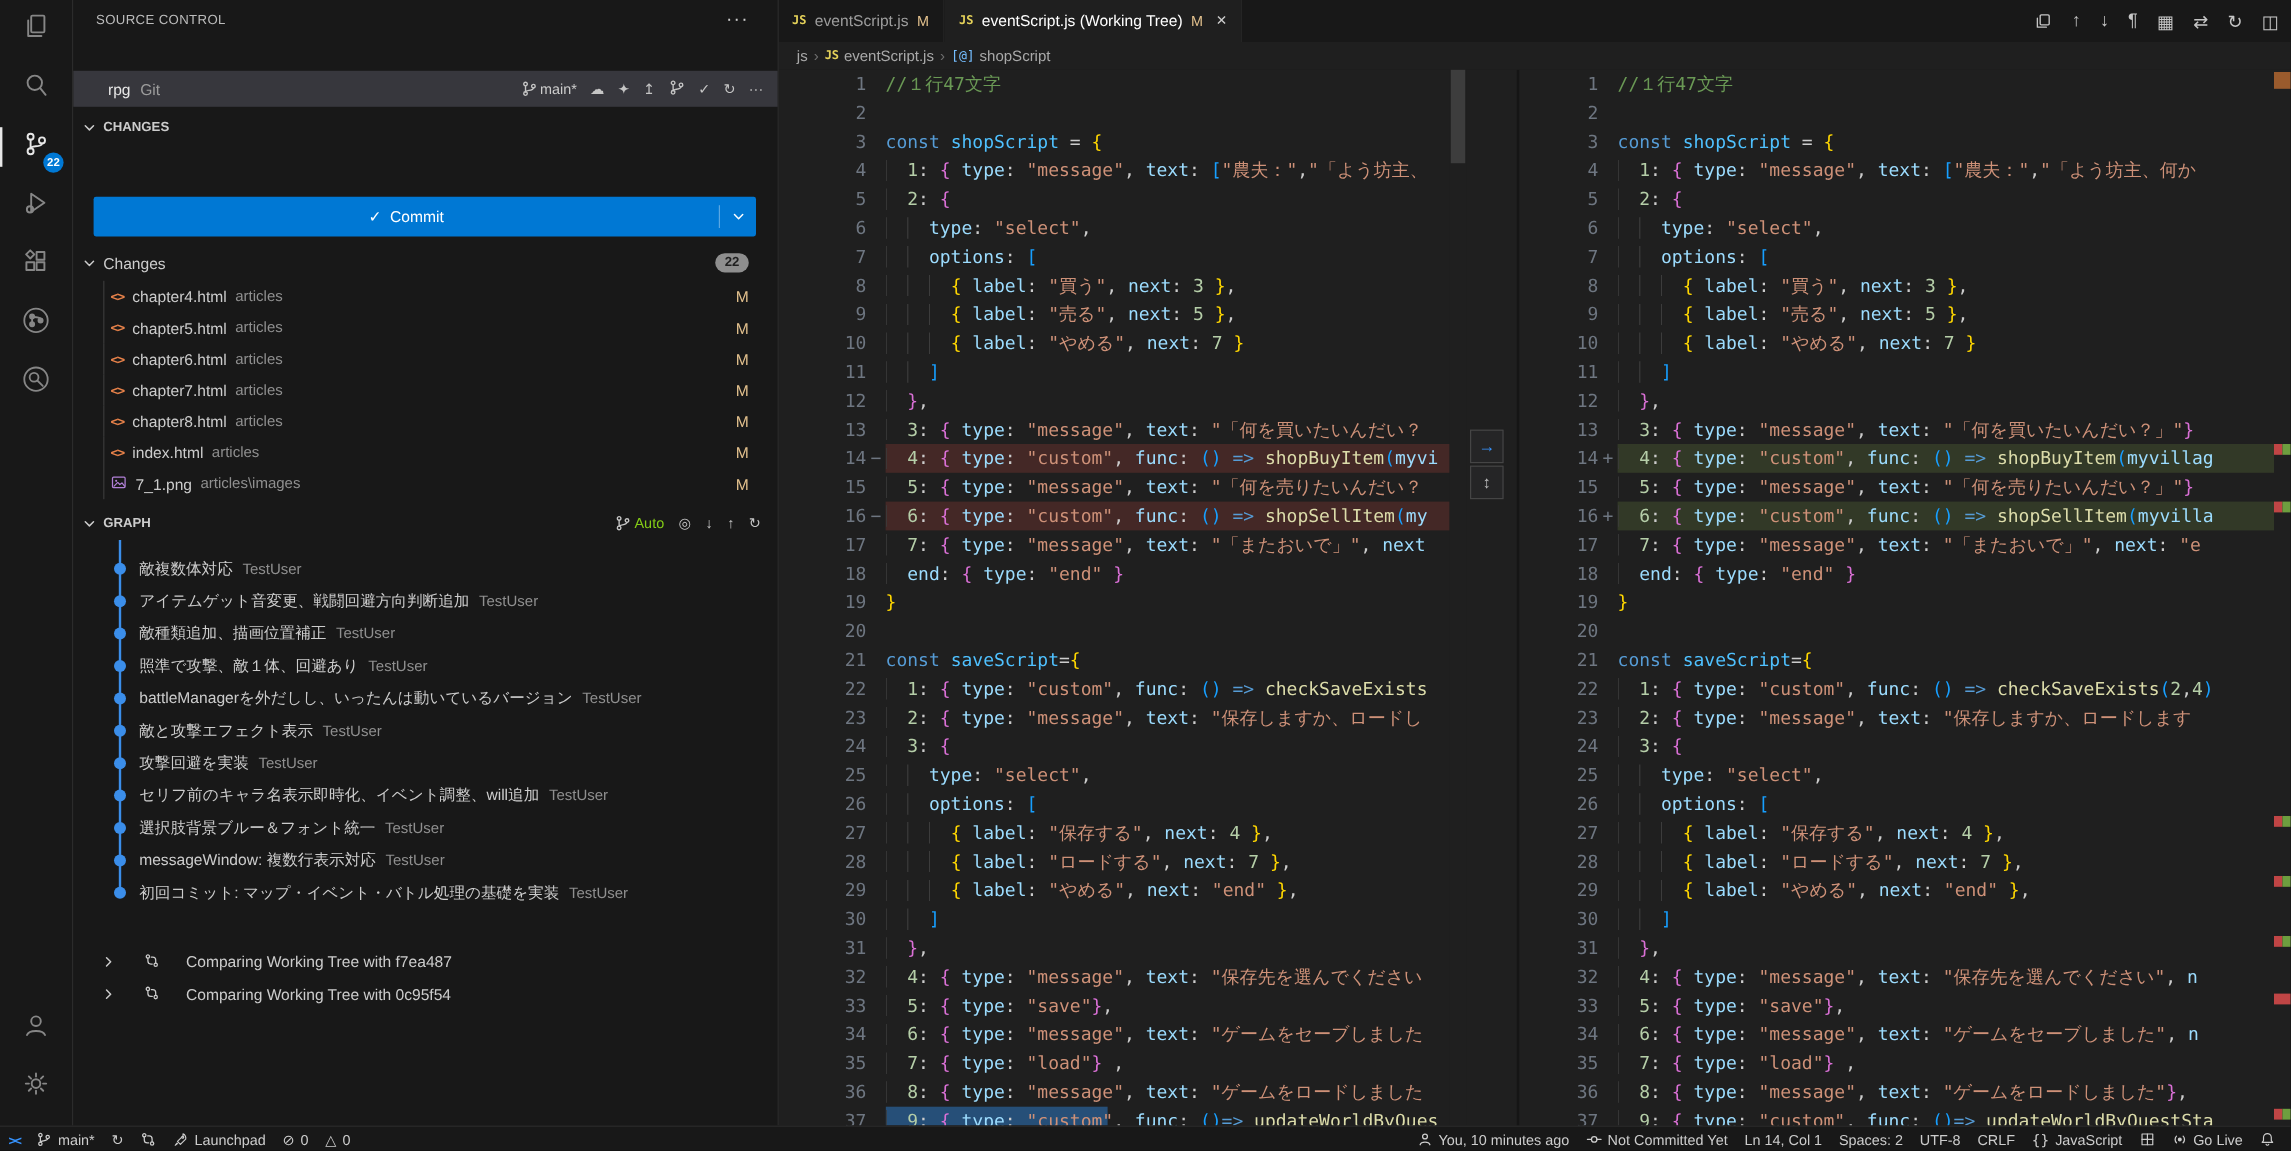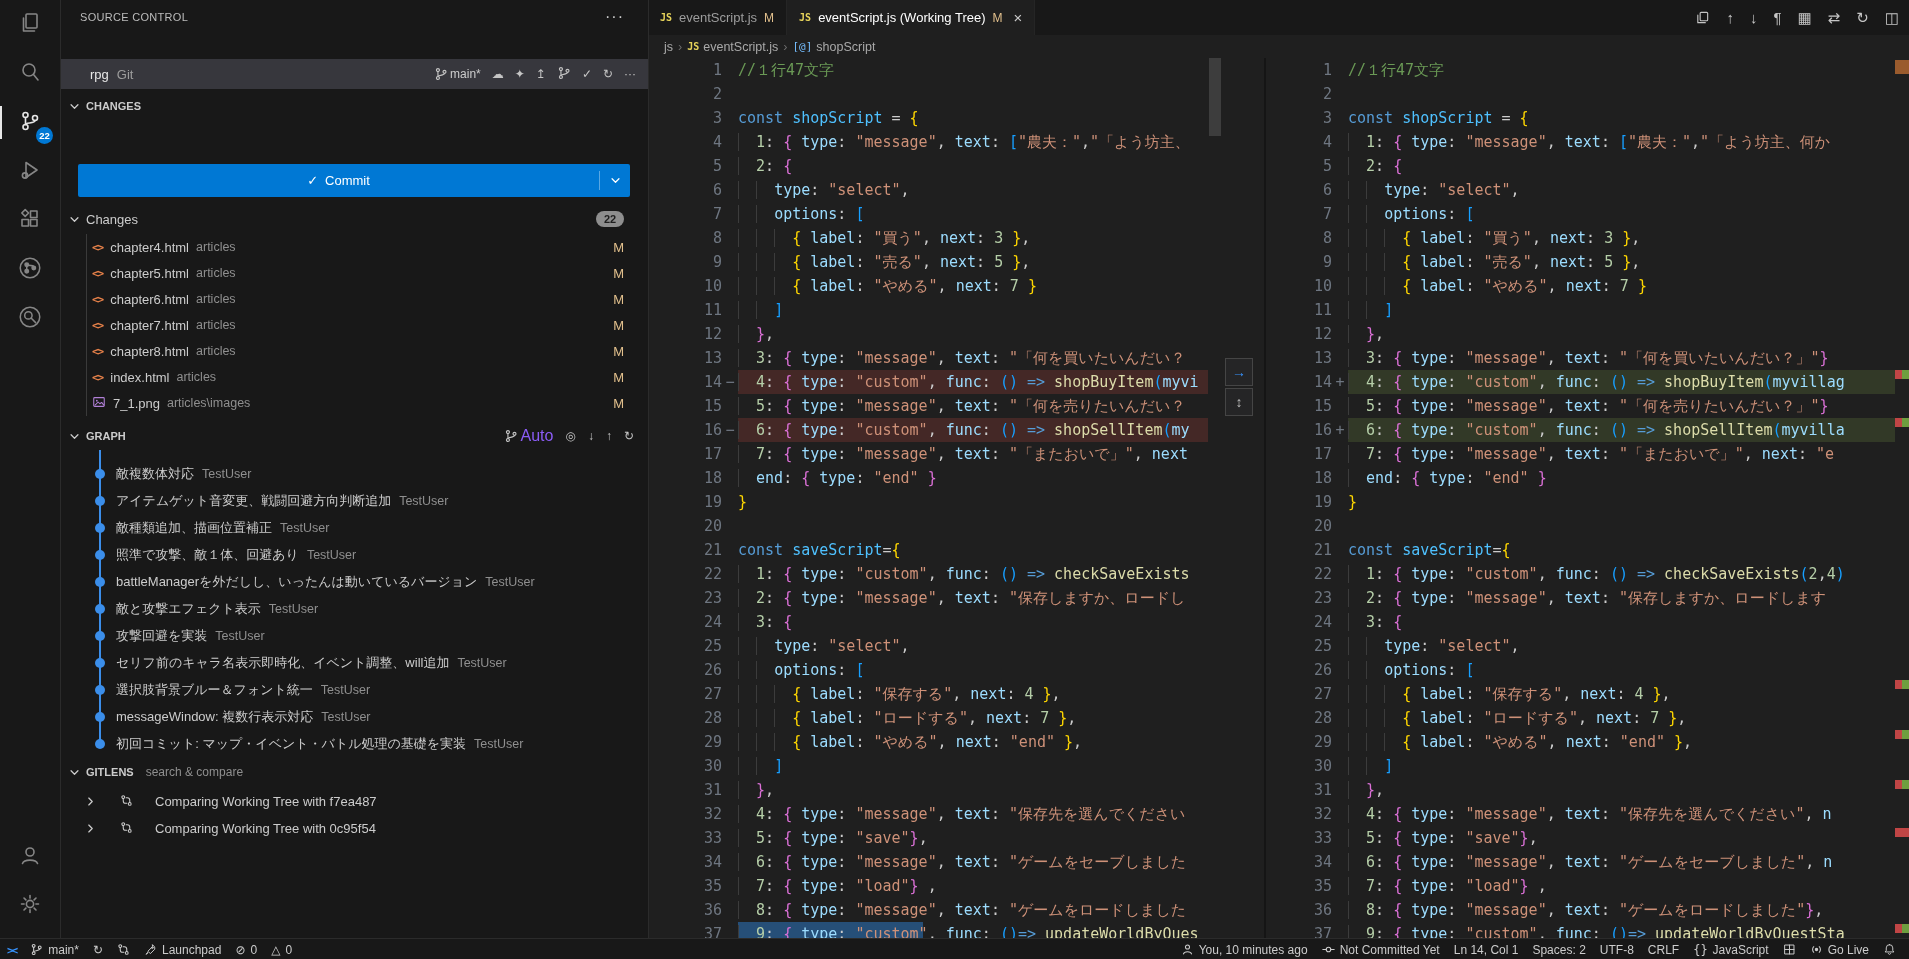--- a/index.html
+++ b/index.html
@@ -34,21 +34,21 @@
   .pill{position:absolute;right:24px;background:#8e8e8e;color:#1f1f1f;border-radius:9px;min-width:20px;height:16px;font-size:11px;font-weight:bold;display:flex;align-items:center;justify-content:center;padding:0 4px;}
   .files{position:absolute;left:0;right:0;top:234px;}
   .frow{height:26px;display:flex;align-items:center;padding-left:32px;gap:7px;position:relative;cursor:pointer;}
   .frow .guide{position:absolute;left:26px;top:0;bottom:0;width:1px;background:#3a3a3a;}
   .fname{color:#cccccc;}
   .fpath{color:#8f8f8f;font-size:12.5px;}
   .fstat{position:absolute;right:24px;color:#e2c08d;}
   .html-ico{color:#e8824a;font-weight:bold;font-size:11px;font-family:"DejaVu Sans Mono",monospace;letter-spacing:-1px;}
   .graph-head{top:424px;}
   .graph-actions{position:absolute;right:14px;display:flex;align-items:center;gap:12px;color:#c5c5c5;font-weight:normal;font-size:13px;}
-  .graph-actions .lbl{font-size:16px;color:#8b5cf6;}
+  .graph-actions .lbl{font-size:12px;color:#84cc16;}
   .graph{position:absolute;left:0;right:0;top:450px;height:308px;overflow:hidden;}
   .gline{position:absolute;left:39px;top:0;width:2px;height:294px;background:#3b8eea;}
   .grow{position:absolute;left:0;right:0;height:27px;display:flex;align-items:center;padding-left:56px;gap:8px;cursor:pointer;white-space:nowrap;overflow:hidden;}
   .gdot{position:absolute;left:35px;width:10px;height:10px;border-radius:50%;background:#3b8eea;}
   .gmsg{color:#cccccc;}
   .gauth{color:#8f8f8f;font-size:12.5px;}
   .gl-head{top:760px;}
   .gl-sub{font-weight:normal;color:#8f8f8f;font-size:12px;margin-left:8px;}
   .glrow{position:absolute;left:0;right:0;height:27px;display:flex;align-items:center;padding-left:22px;gap:22px;color:#cccccc;cursor:pointer;}
   
@@ -361,29 +361,20 @@
           <span class="gdot"></span>
           <span class="gmsg">messageWindow: 複数行表示対応</span>
           <span class="gauth">TestUser</span>
         </div>
         <div class="grow" style="top: 280px;">
           <span class="gdot"></span>
           <span class="gmsg">初回コミット: マップ・イベント・バトル処理の基礎を実装</span>
           <span class="gauth">TestUser</span>
         </div>
       </div>
-    <div class="sb-abs sec-head gl-head">
-      <span class="chev">
-          <svg width="11" height="11" viewBox="0 0 16 16" fill="none" stroke="currentColor" stroke-width="1.8">
-            <path d="M3 5.5l5 5 5-5"></path>
-          </svg>
-        </span>
-      <span>GITLENS</span>
-      <span class="gl-sub">search &amp; compare</span>
-    </div>
     <div id="gitlens">
         <div class="glrow" style="top: 788px;">
           <span class="chev">
             <svg width="11" height="11" viewBox="0 0 16 16" fill="none" stroke="currentColor" stroke-width="1.8">
               <path d="M5.5 3l5 5-5 5"></path>
             </svg>
           </span>
           <span><svg width="13" height="13" viewBox="0 0 16 16" fill="none" stroke="currentColor" stroke-width="1.3">
               <circle cx="4" cy="3.8" r="1.7"></circle>
               <circle cx="12" cy="12.2" r="1.7"></circle>

